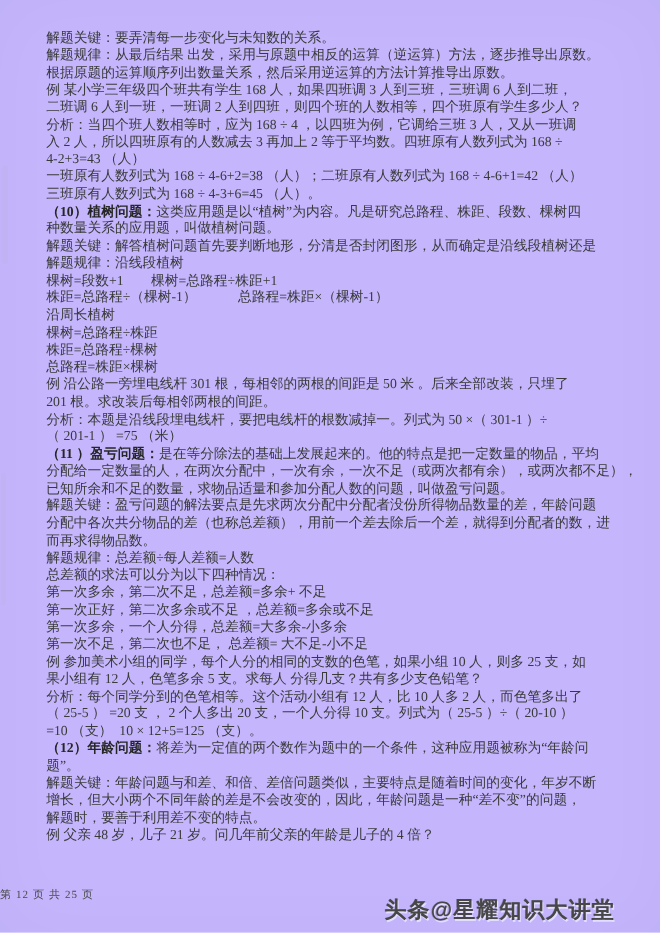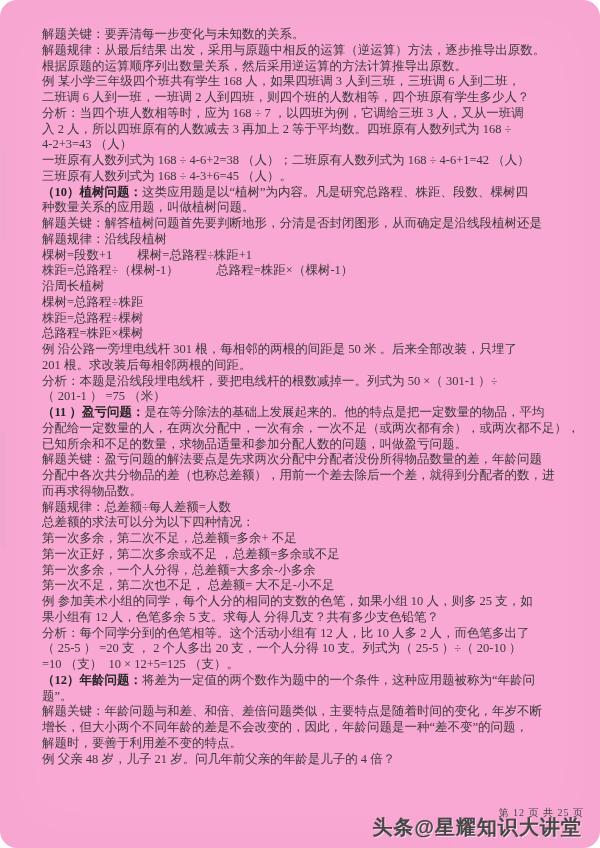--- a/index.html
+++ b/index.html
@@ -4,25 +4,24 @@
 <style>
   html, body {
     margin: 0;
     padding: 0;
     background: #ffffff;
   }
   .page {
     position: relative;
     width: 600px;
     height: 848px;
-    background: #f9a8d4;
+    background: #c4b5fd;
     box-shadow: inset 0 0 70px rgba(0,0,0,0.025);
     overflow: hidden;
     font-family: "Liberation Serif", "DejaVu Serif", serif;
-    border-radius: 17px;
   }
   .content {
     position: absolute;
     top: 27px;
     left: 42px;
     right: 22px;
     color: #3a3a3a;
     font-size: 12.5px;
   }
   .line {
@@ -32,30 +31,30 @@
   }
   .line .bold {
     font-weight: bold;
     color: #262626;
     text-align: right;
   }
   .footer {
     position: absolute;
     top: 806px;
     left: 0;
-    right: 16px;
-    text-align: right;
+    right: 0;
+    text-align: left;
     font-size: 10px;
     letter-spacing: 1px;
     color: #4a4a4a;
   }
   .watermark {
     position: absolute;
     top: 814px;
-    right: 18px;
+    right: 41px;
     font-family: "Liberation Sans", "DejaVu Sans", sans-serif;
     font-size: 20px;
     font-weight: 700;
     letter-spacing: 1px;
     color: #474747;
     text-shadow: 1px 1px 0 rgba(255,255,255,0.55), -0.5px -0.5px 0 rgba(0,0,0,0.25);
   }
   .edge-smudge {
     position: absolute;
     background: rgba(180,180,180,0.10);
@@ -68,21 +67,21 @@
 <div class="page">
   <div class="edge-smudge" style="left:2px; top:150px; width:5px; height:90px;"></div>
   <div class="edge-smudge" style="left:1px; top:430px; width:4px; height:120px;"></div>
 
   <div class="content" id="doc-content">
       <div class="line"><span>解题关键：要弄清每一步变化与未知数的关系。</span></div>
       <div class="line"><span>解题规律：从最后结果 出发，采用与原题中相反的运算（逆运算）方法，逐步推导出原数。</span></div>
       <div class="line"><span>根据原题的运算顺序列出数量关系，然后采用逆运算的方法计算推导出原数。</span></div>
       <div class="line"><span>例 某小学三年级四个班共有学生 168 人，如果四班调 3 人到三班，三班调 6 人到二班，</span></div>
       <div class="line"><span>二班调 6 人到一班，一班调 2 人到四班，则四个班的人数相等，四个班原有学生多少人？</span></div>
-      <div class="line"><span>分析：当四个班人数相等时，应为 168 ÷ 7 ，以四班为例，它调给三班 3 人，又从一班调</span></div>
+      <div class="line"><span>分析：当四个班人数相等时，应为 168 ÷ 4 ，以四班为例，它调给三班 3 人，又从一班调</span></div>
       <div class="line"><span>入 2 人，所以四班原有的人数减去 3 再加上 2 等于平均数。四班原有人数列式为 168 ÷</span></div>
       <div class="line"><span>4-2+3=43 （人）</span></div>
       <div class="line"><span>一班原有人数列式为 168 ÷ 4-6+2=38 （人）；二班原有人数列式为 168 ÷ 4-6+1=42 （人）</span></div>
       <div class="line"><span>三班原有人数列式为 168 ÷ 4-3+6=45 （人）。</span></div>
       <div class="line"><span class="bold">（10）植树问题：</span><span>这类应用题是以“植树”为内容。凡是研究总路程、株距、段数、棵树四</span></div>
       <div class="line"><span>种数量关系的应用题，叫做植树问题。</span></div>
       <div class="line"><span>解题关键：解答植树问题首先要判断地形，分清是否封闭图形，从而确定是沿线段植树还是</span></div>
       <div class="line"><span>解题规律：沿线段植树</span></div>
       <div class="line"><span>棵树=段数+1　　棵树=总路程÷株距+1</span></div>
       <div class="line"><span>株距=总路程÷（棵树-1）　　　总路程=株距×（棵树-1）</span></div>

